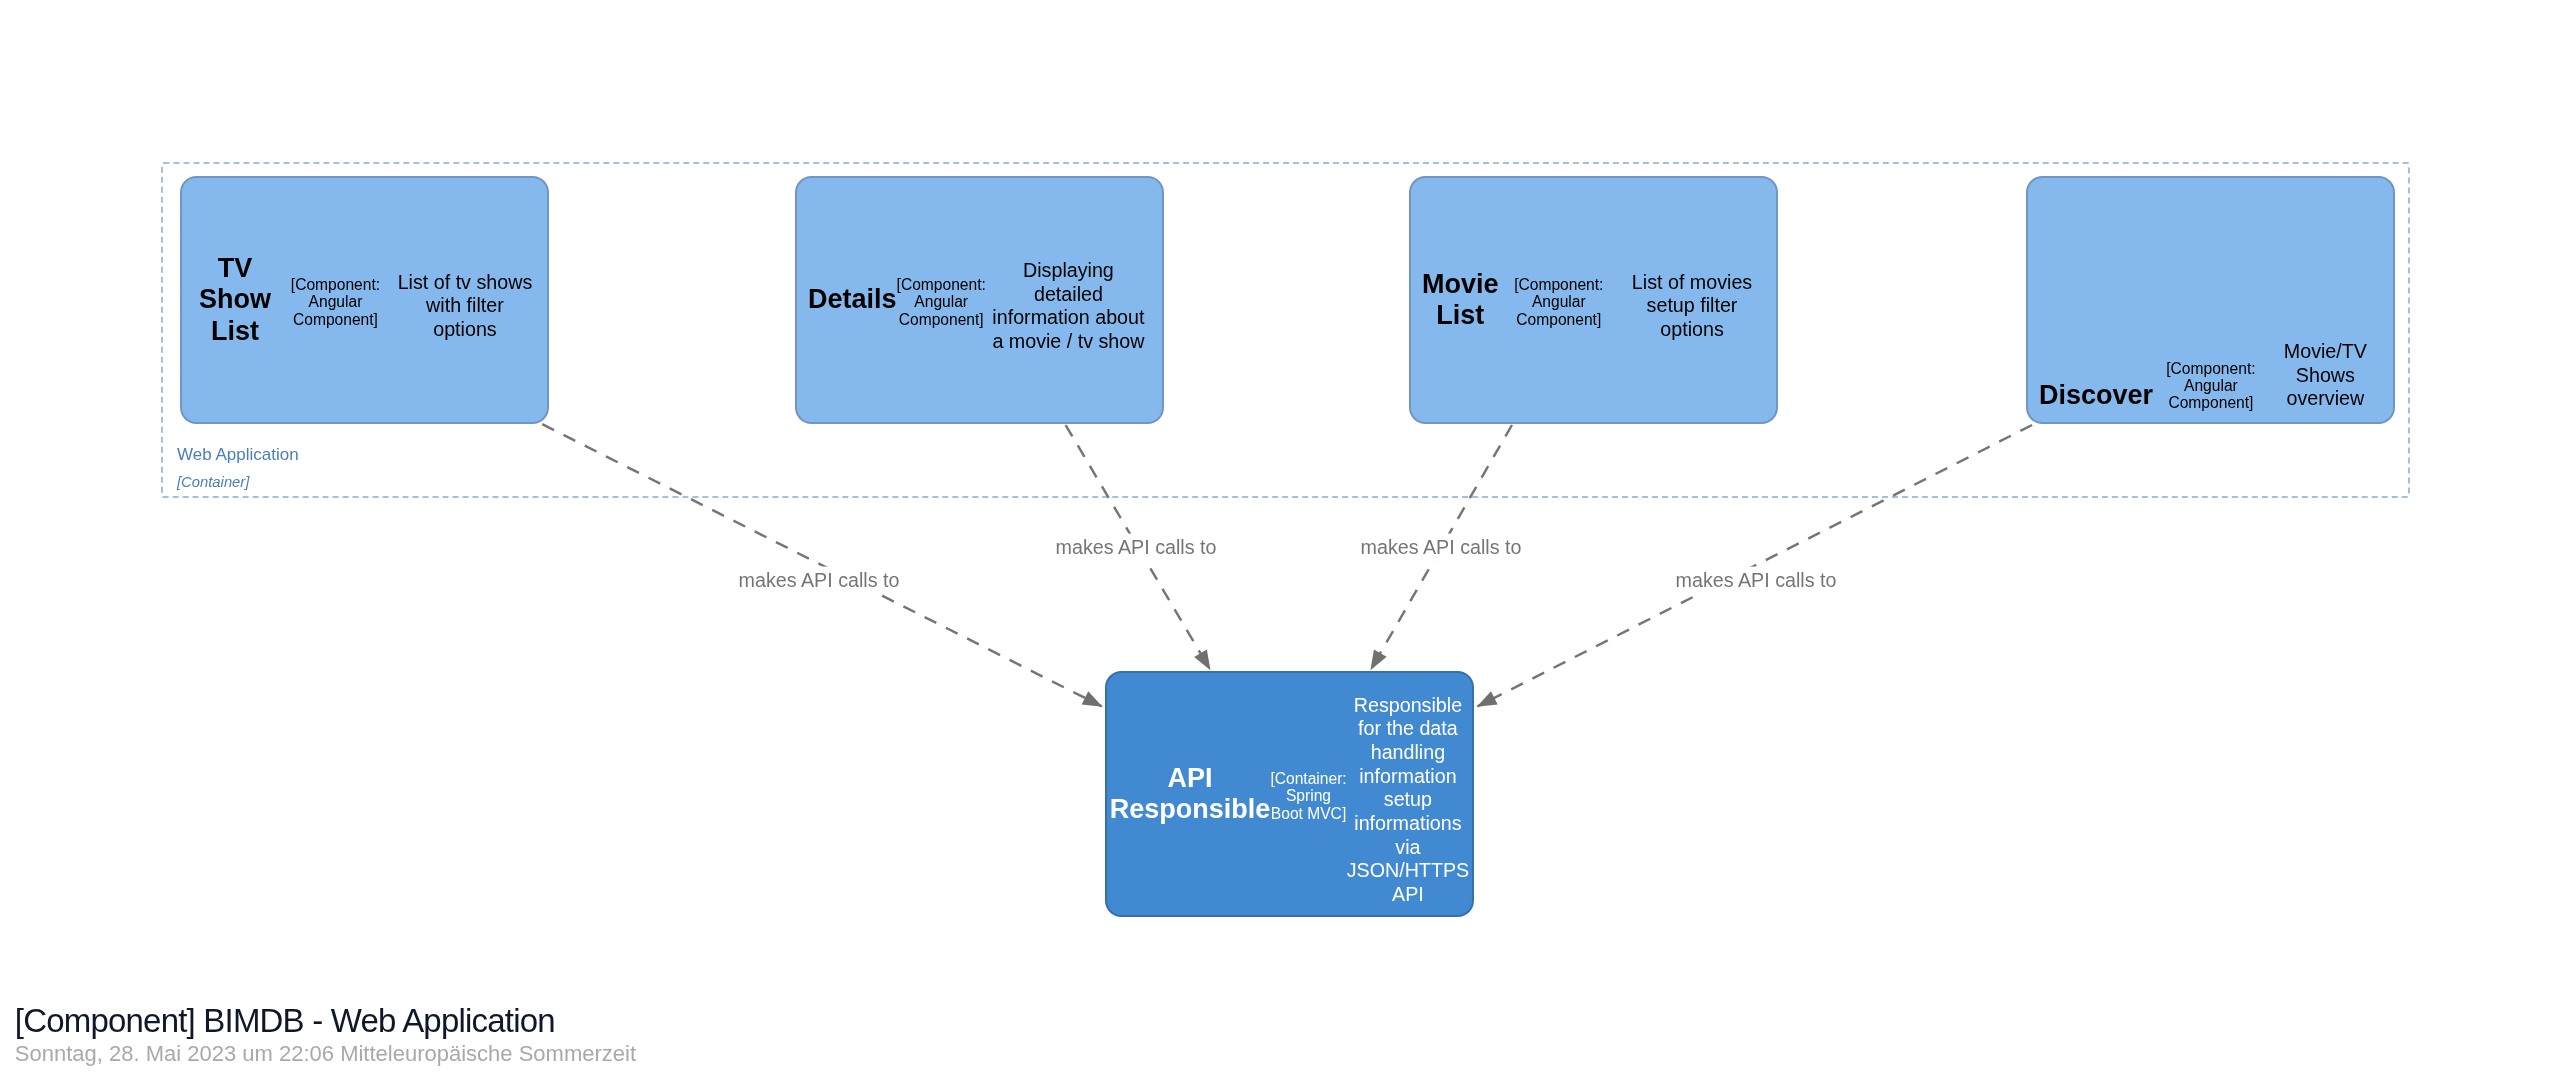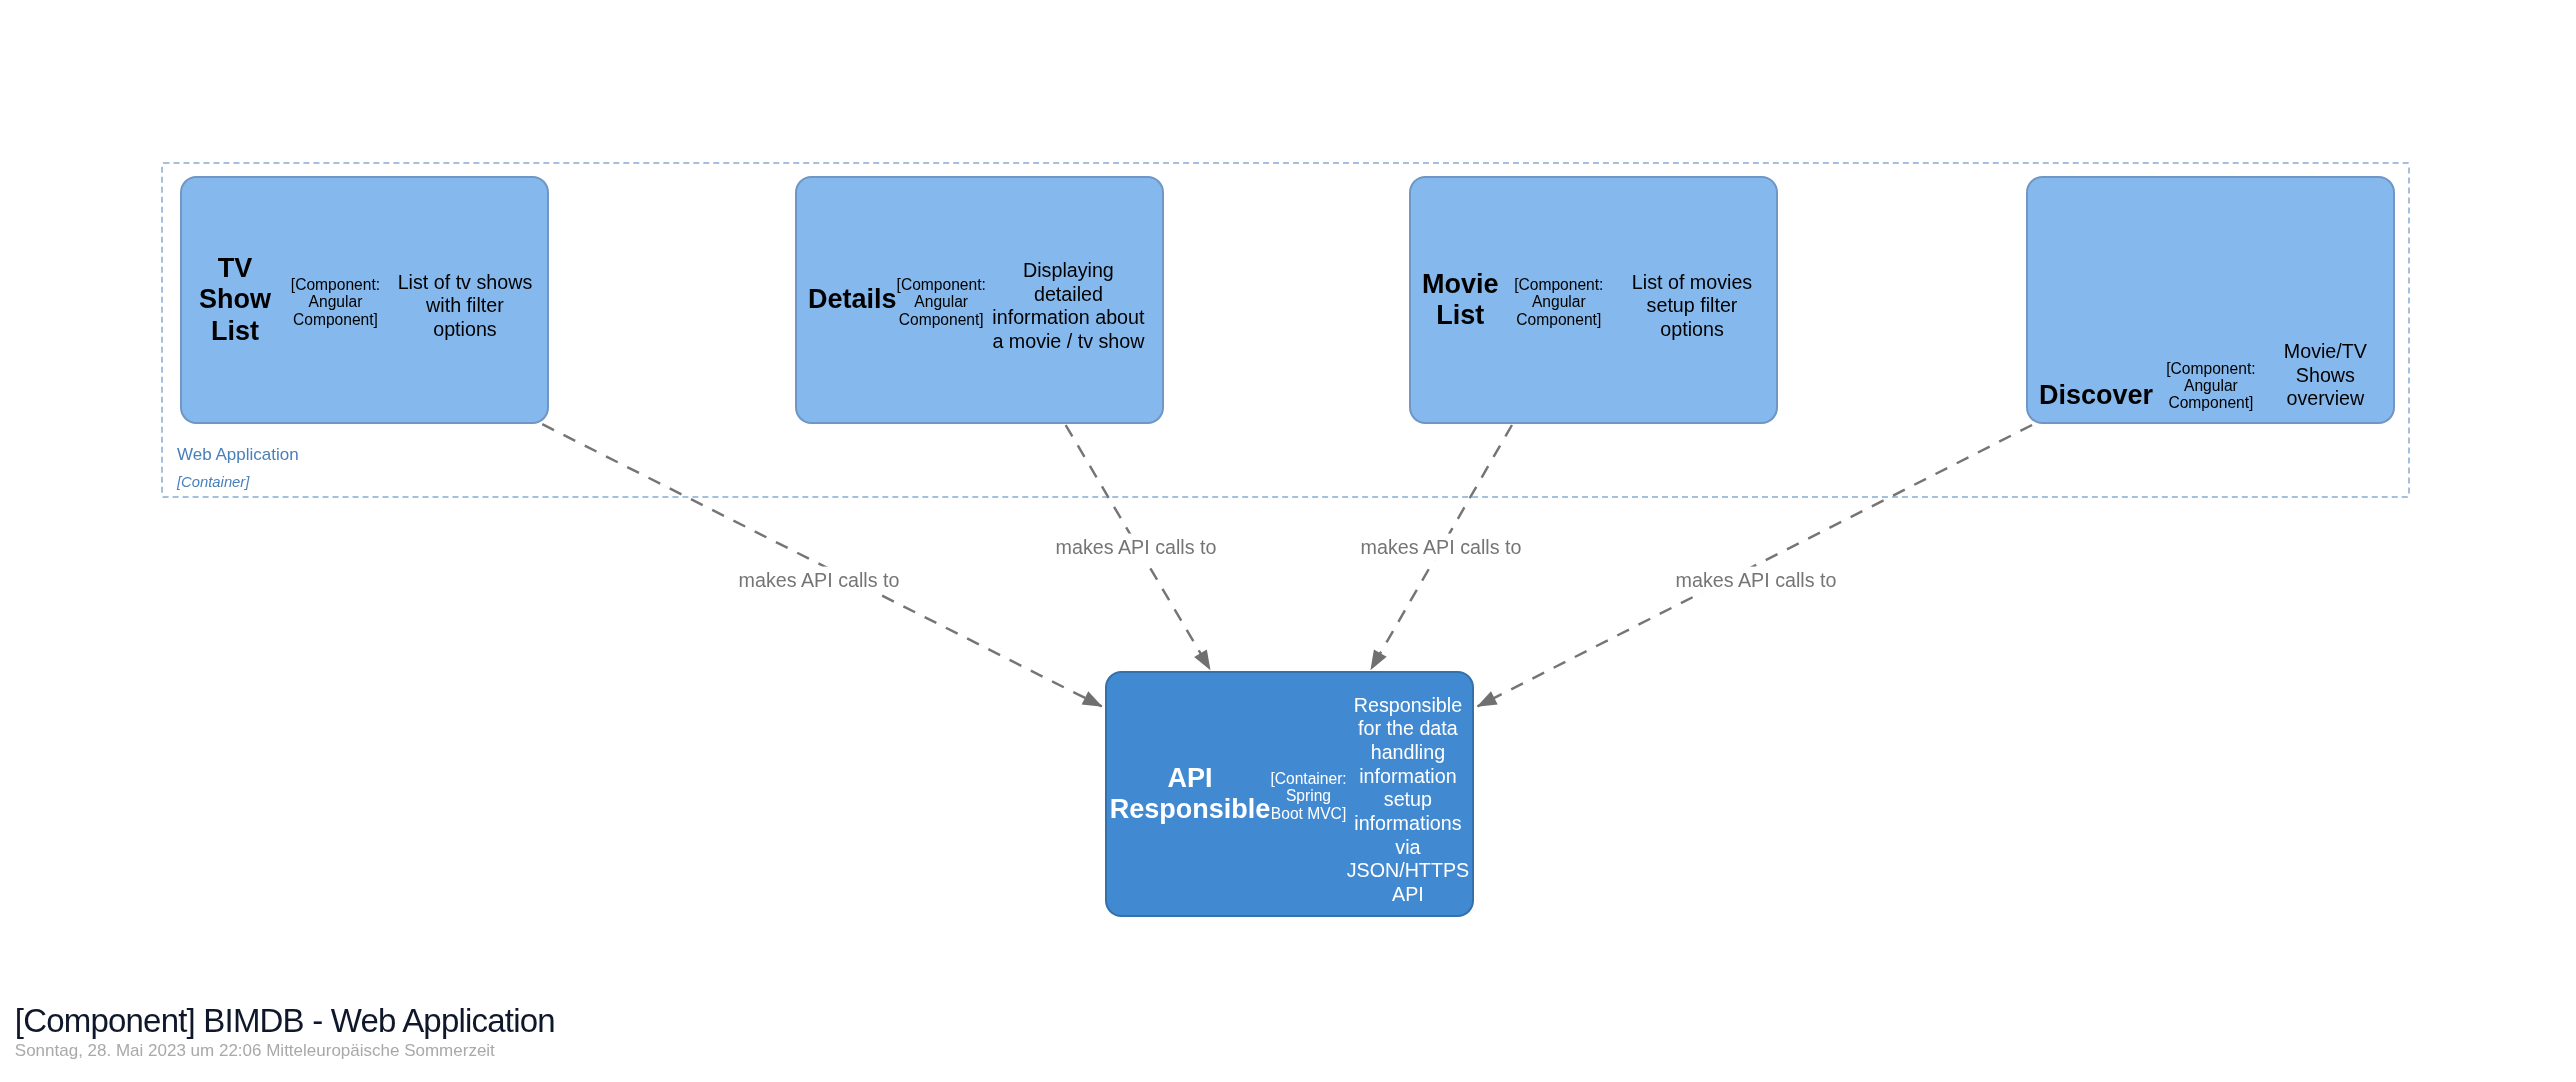--- a/index.html
+++ b/index.html
@@ -108,21 +108,21 @@
     left: 14.8px; top: 1003px;
     color: #0f172a;
     font-size: 33px;
     letter-spacing: -0.8px;
     line-height: 1.1;
   }
   .diagram-timestamp {
     position: absolute;
     left: 14.8px; top: 1042px;
     color: #a9a9a9;
-    font-size: 17px;
+    font-size: 22px;
     line-height: 1.1;
   }
 </style>
 </head>
 <body>
 
 <div id="canvas">
 
   <div class="boundary"></div>
   <div class="boundary-label">Web Application</div>

